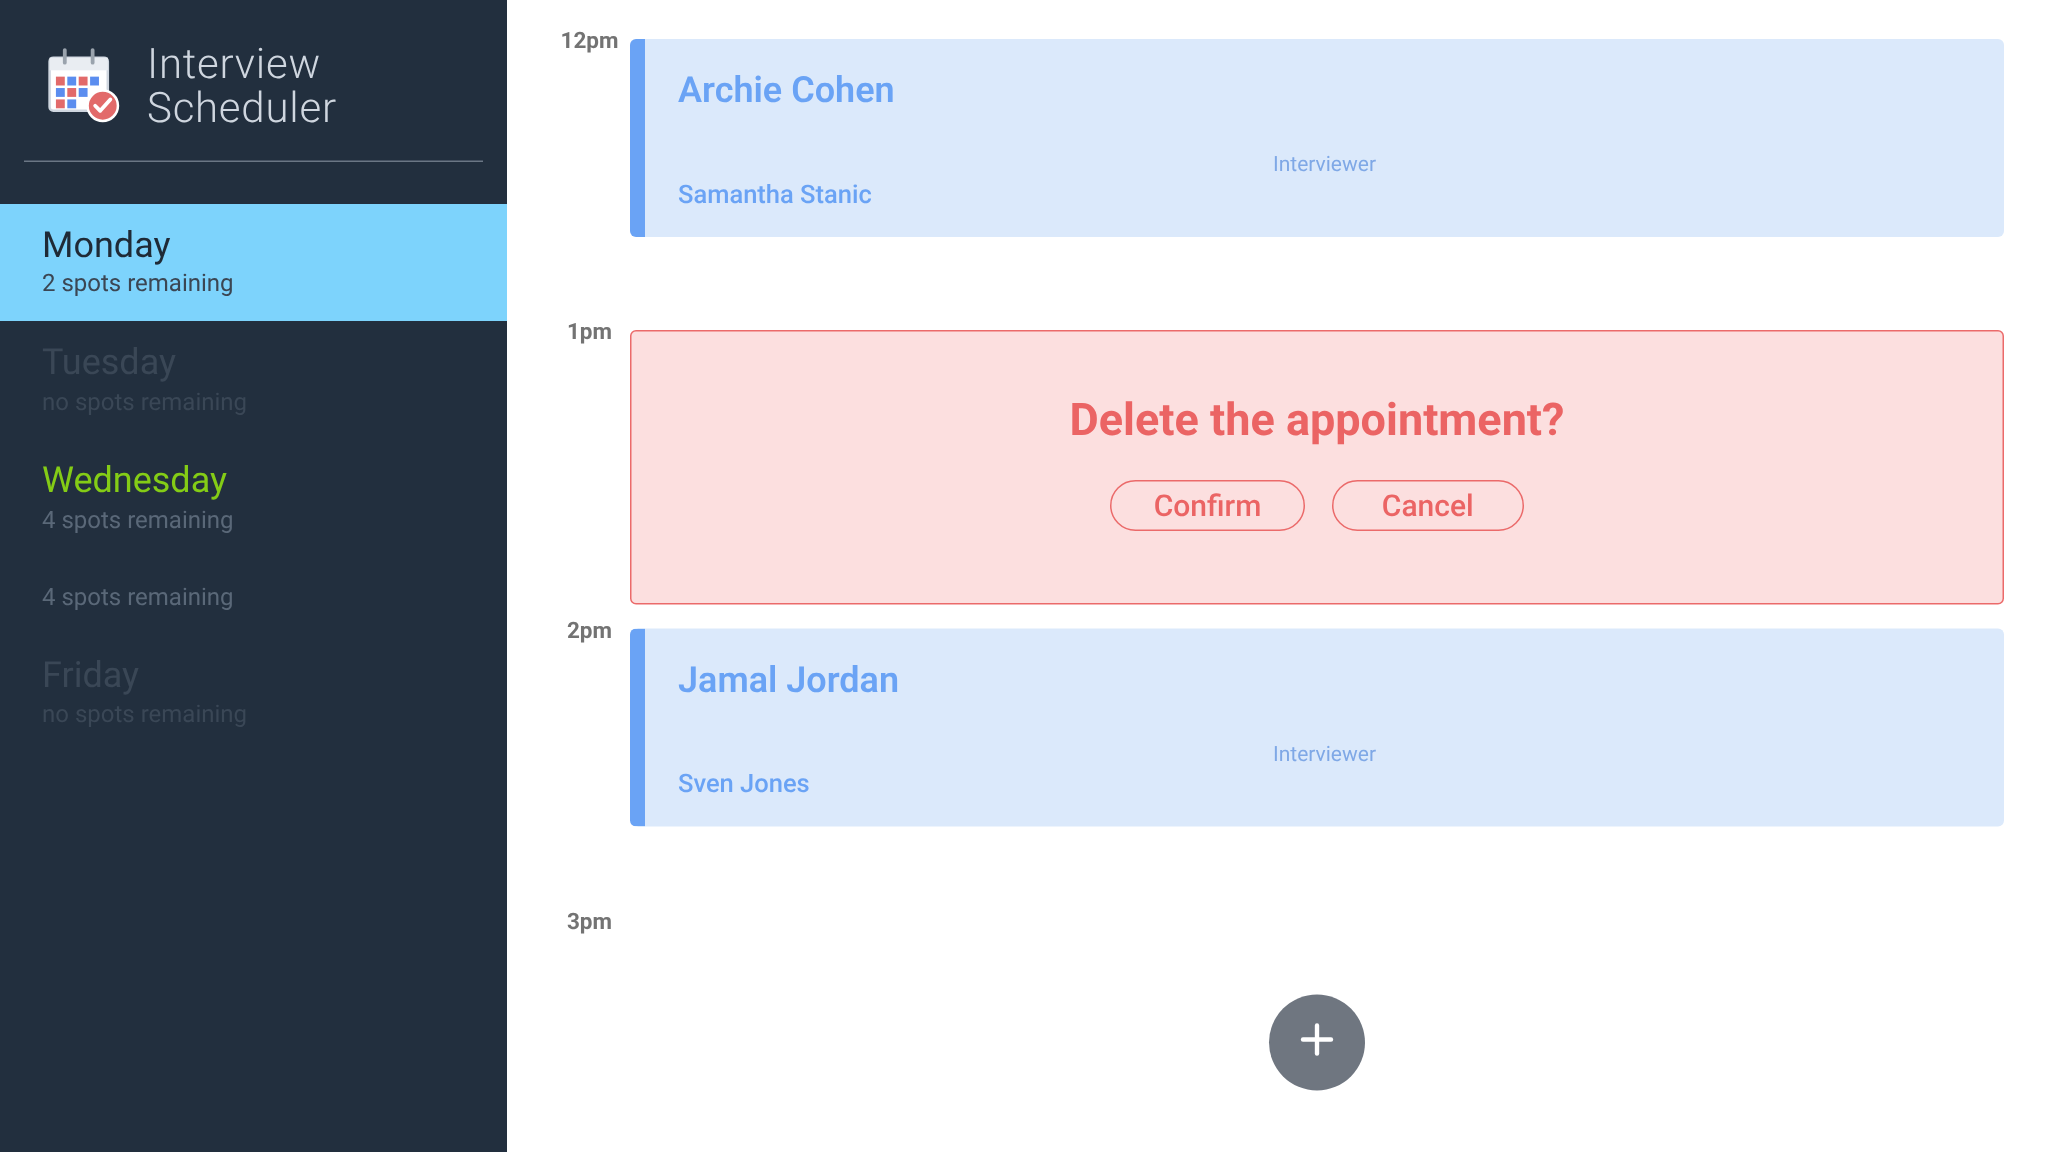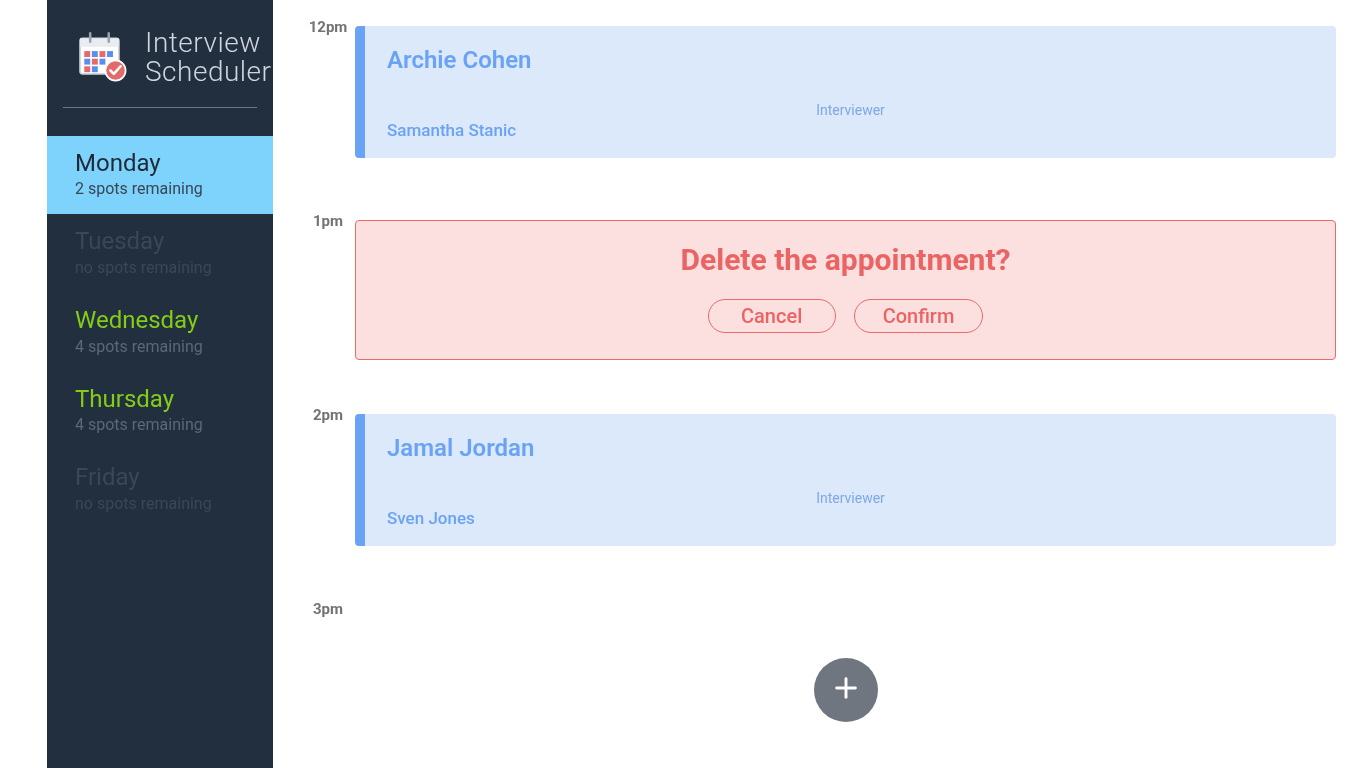--- a/index.html
+++ b/index.html
@@ -9,26 +9,25 @@
     background: #ffffff;
     color: #222;
     width: 1370px;
     height: 768px;
     overflow: hidden;
     display: flex;
   }
 
   
   .sidebar {
-    width: 226px;
+    width: 338px;
     background: #222f3e;
     color: #e9edf2;
     display: flex;
     flex-direction: column;
-    margin-left: 47px;
   }
   .logo-block {
     padding: 28px 16px 20px 28px;
     display: flex;
     align-items: center;
     gap: 16px;
   }
   .logo-icon { width: 54px; height: 54px; flex-shrink: 0; }
   .logo-text {
     font-size: 28px;
@@ -124,21 +123,21 @@
     color: #6aa3f5;
     font-weight: 500;
     margin-top: 2px;
   }
 
   
   .confirm-card {
     background: #fcdfdf;
     border: 1px solid #eb6a6a;
     border-radius: 4px;
-    height: 140px;
+    height: 183px;
     display: flex;
     flex-direction: column;
     align-items: center;
     justify-content: center;
     gap: 22px;
     padding: 16px 20px 22px 20px;
   }
   .confirm-msg {
     font-size: 30px;
     font-weight: 700;
@@ -216,21 +215,20 @@
     </div>
     <div class="day-item faded">
       <div class="day-name">Tuesday</div>
       <div class="day-sub">no spots remaining</div>
     </div>
     <div class="day-item dim">
       <div class="day-name">Wednesday</div>
       <div class="day-sub">4 spots remaining</div>
     </div>
     <div class="day-item dim">
-      <div class="day-name">Thursday</div>
       <div class="day-sub">4 spots remaining</div>
     </div>
     <div class="day-item faded">
       <div class="day-name">Friday</div>
       <div class="day-sub">no spots remaining</div>
     </div>
   </nav>
 </aside>
 
 <main class="main">
@@ -247,22 +245,22 @@
       </div>
     </div>
   </div>
 
   <div class="slot-row">
     <div class="time-label">1pm</div>
     <div class="slot-body">
       <div class="confirm-card">
         <div class="confirm-msg">Delete the appointment?</div>
         <div class="confirm-actions">
+          <button class="pill-btn">Confirm</button>
           <button class="pill-btn">Cancel</button>
-          <button class="pill-btn">Confirm</button>
         </div>
       </div>
     </div>
   </div>
 
   <div class="slot-row">
     <div class="time-label">2pm</div>
     <div class="slot-body">
       <div class="appt-card">
         <div class="appt-student">Jamal Jordan</div>

